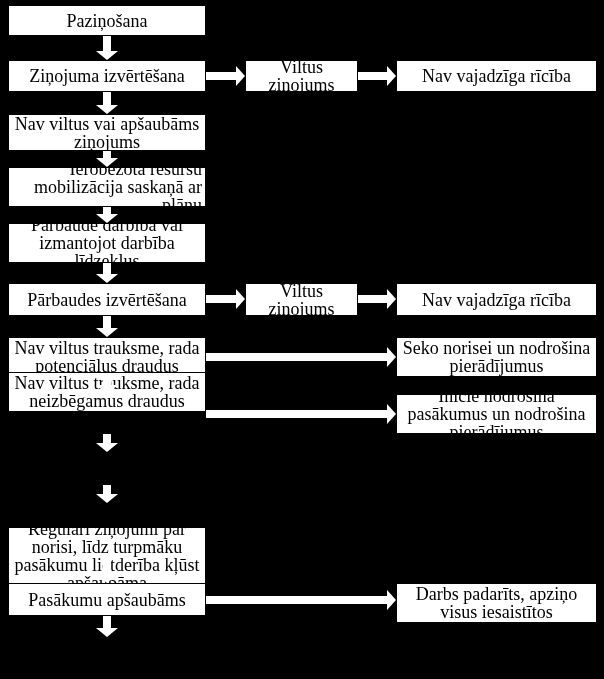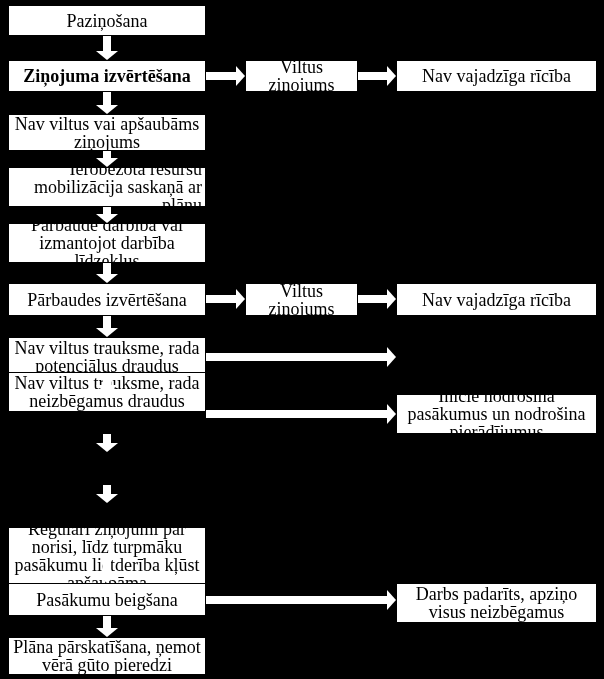--- a/index.html
+++ b/index.html
@@ -83,38 +83,38 @@
     border-bottom: 10px solid transparent;
     border-left: 9px solid #ffffff;
   }
 </style>
 </head>
 <body>
 
 <div id="stage">
 
   <div class="node" style="left:8px; top:5px;  width:198px; height:31px;">Paziņošana</div>
-  <div class="node" style="left:8px; top:60px; width:198px; height:32px;font-weight:bold;">Ziņojuma izvērtēšana</div>
+  <div class="node" style="left:8px; top:60px; width:198px; height:32px;">Ziņojuma izvērtēšana</div>
   <div class="node" style="left:8px; top:114px;width:198px; height:37px;">Nav viltus vai apšaubāms ziņojums</div>
   <div class="node" style="left:8px; top:167px;width:198px; height:40px;text-align:right;">Ierobežota resursu mobilizācija saskaņā ar plānu</div>
   <div class="node" style="left:8px; top:223px;width:198px; height:40px;">Pārbaude darbībā vai izmantojot darbība līdzekļus</div>
   <div class="node" style="left:8px; top:337px;width:198px; height:40px;">Nav viltus trauksme, rada potenciālus draudus</div>
   <div class="node" style="left:8px; top:283px;width:198px; height:33px;">Pārbaudes izvērtēšana</div>
   <div class="node" style="left:8px; top:372px;width:198px; height:40px;">Nav viltus trauksme, rada neizbēgamus draudus</div>
   <div class="node" style="left:8px; top:503px;width:198px; height:58px;margin-top:24px;">Regulāri ziņojumi par norisi, līdz turpmāku pasākumu lietderība kļūst apšaubāma</div>
-  <div class="node" style="left:8px; top:583px;width:198px; height:33px;">Pasākumu beigšana</div>
-  <div class="node" style="left:8px; top:637px;width:198px; height:38px;">Plāna pārskatīšana, ņemot vērā gūto pieredzi</div>
+  <div class="node" style="left:8px; top:583px;width:198px; height:33px;">Pasākumu apšaubāms</div>
 
   <div class="node" style="left:245px; top:60px;  width:113px; height:32px;">Viltus ziņojums</div>
   <div class="node" style="left:245px; top:283px; width:113px; height:33px;">Viltus ziņojums</div>
 
   <div class="node" style="left:396px; top:60px;  width:201px; height:32px;">Nav vajadzīga rīcība</div>
   <div class="node" style="left:396px; top:283px; width:201px; height:33px;">Nav vajadzīga rīcība</div>
+  <div class="node" style="left:396px; top:337px; width:201px; height:40px;">Seko norisei un nodrošina pierādījumus</div>
   <div class="node" style="left:396px; top:394px; width:201px; height:40px;">Iniciē nodrošina pasākumus un nodrošina pierādījumus</div>
-  <div class="node" style="left:396px; top:583px; width:201px; height:40px;">Darbs padarīts, apziņo visus neizbēgamus</div>
+  <div class="node" style="left:396px; top:583px; width:201px; height:40px;">Darbs padarīts, apziņo visus iesaistītos</div>
 
   <div class="varrow" style="left:96px; top:36px;  height:24px;"></div>
   <div class="varrow" style="left:96px; top:92px;  height:22px;"></div>
   <div class="varrow" style="left:96px; top:151px; height:16px;"></div>
   <div class="varrow" style="left:96px; top:207px; height:16px;"></div>
   <div class="varrow" style="left:96px; top:263px; height:20px;"></div>
   <div class="varrow" style="left:96px; top:316px; height:21px;"></div>
   <div class="varrow" style="left:96px; top:377px; height:17px;"></div>
   <div class="varrow" style="left:96px; top:434px; height:18px;"></div>
   <div class="varrow" style="left:96px; top:485px; height:18px;"></div>

